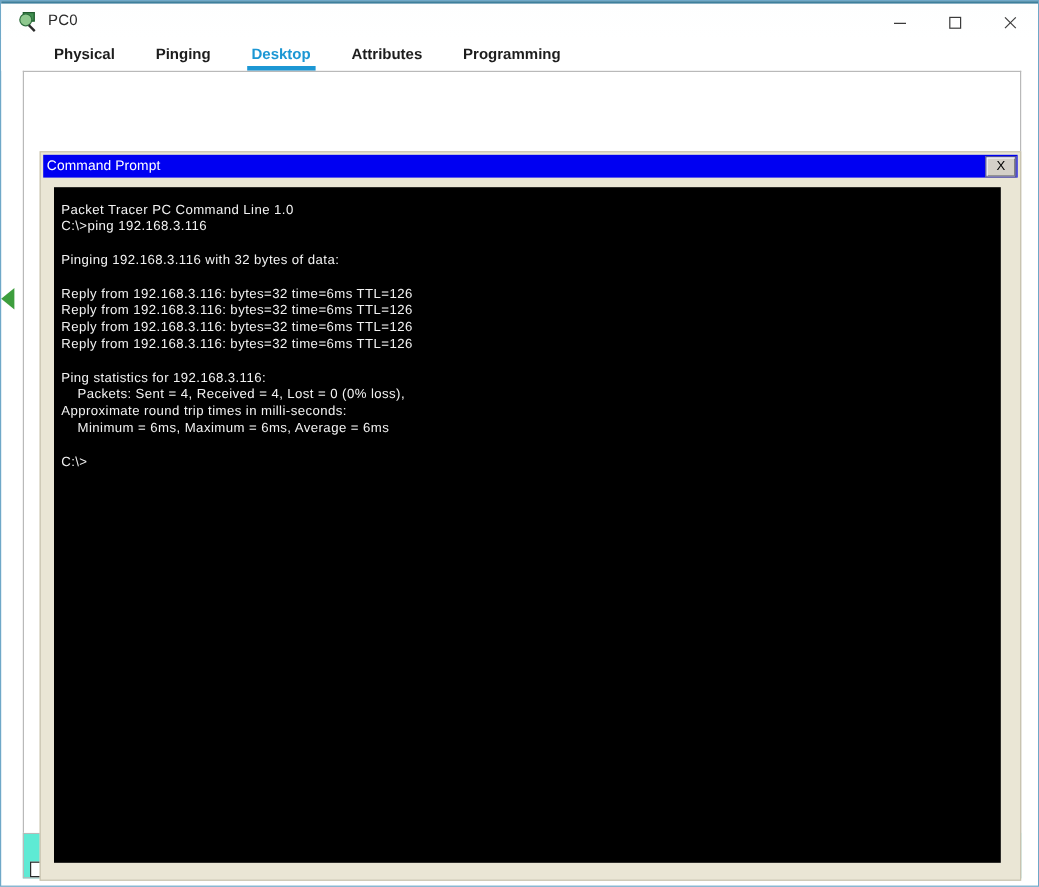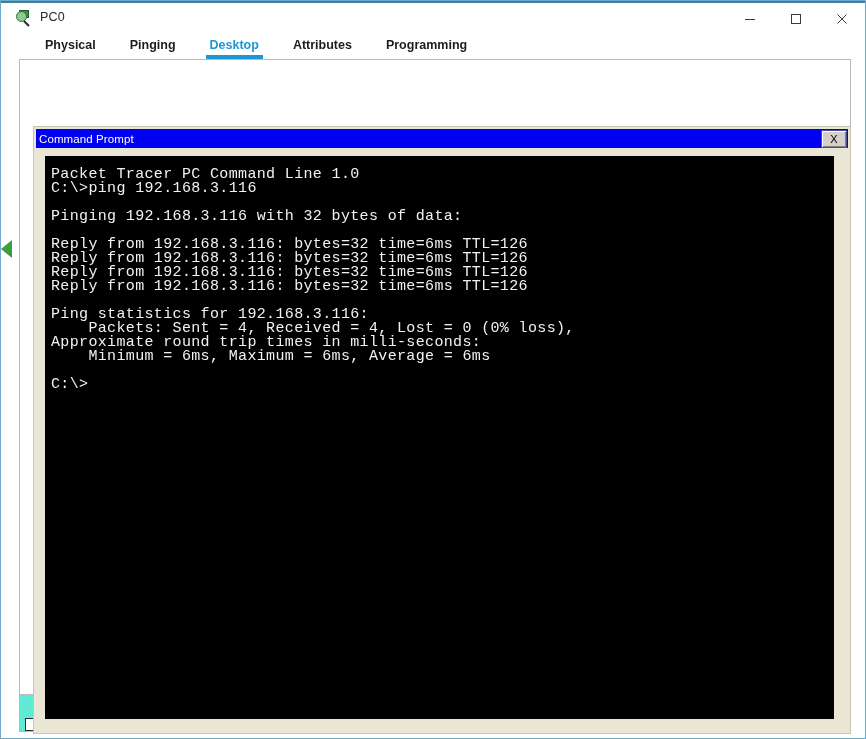--- a/index.html
+++ b/index.html
@@ -199,22 +199,22 @@
     top: 29px;
     right: 16px;
     bottom: 14px;
     background: #000000;
     overflow: hidden;
   }
   .term-text {
     margin: 0;
     padding: 12px 0 0 6px;
     color: #f2f2f2;
-    font-family: Liberation Mono, monospace;
-    font-size: 15px;
+    font-family: Liberation Sans, sans-serif;
+    font-size: 11px;
     line-height: 14px;
     white-space: pre;
     letter-spacing: 0.35px;
   }
 
   
   .bottombar {
     flex: 0 0 38px;
     height: 38px;
     margin: 0 14px 6px 18px;

